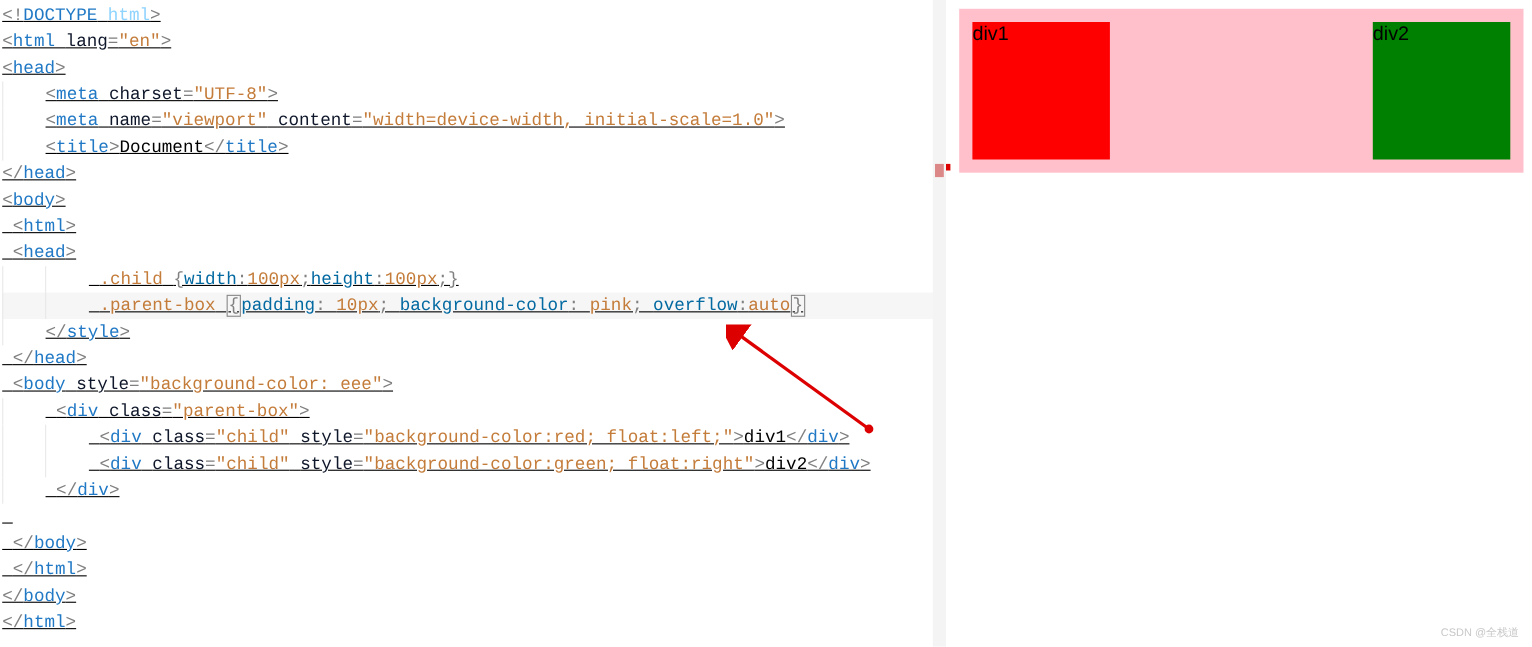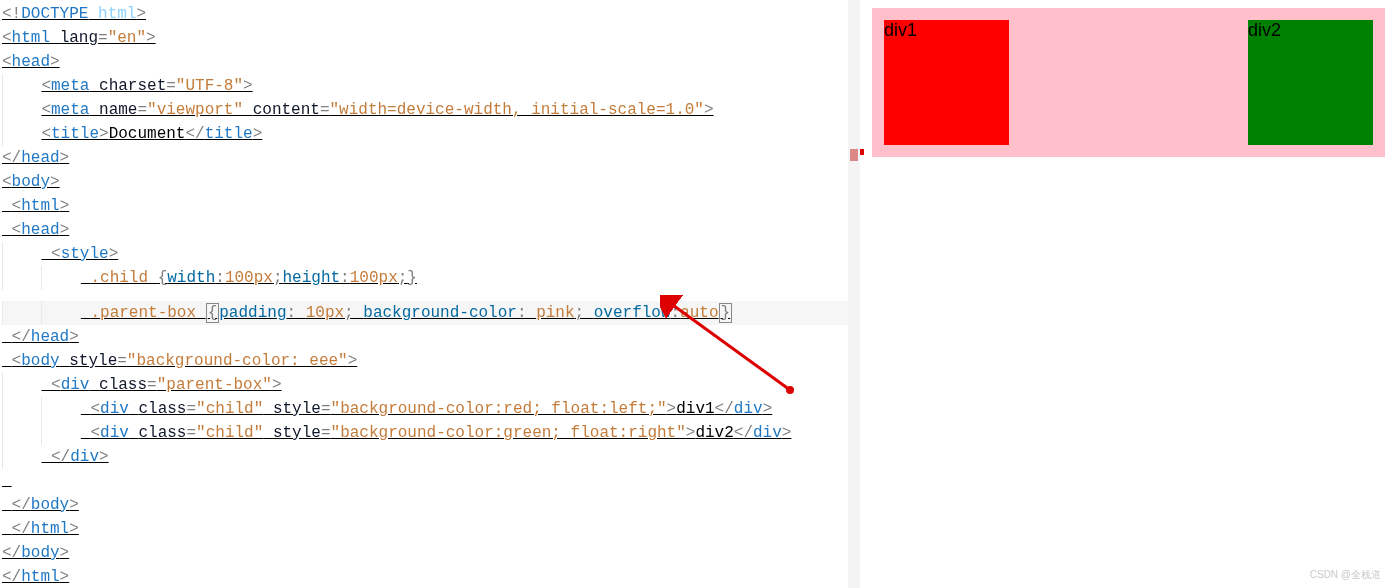--- a/index.html
+++ b/index.html
@@ -55,21 +55,21 @@
   .tk-attr-dark { color:#0f172a; }        
   .tk-str   { color:#c47c3a; }            
   .tk-doctype { color:#2179c5; }
   .tk-doctype-word { color:#8fd3ff; }
   .tk-text  { color:#000; }
   .tk-sel   { color:#c47c3a; }            
   .tk-prop  { color:#0369a1; }            
   .tk-val   { color:#c47c3a;text-align:right; }            
   .tk-brace { color:#808080; }
   .hl-box   { border:1px solid #888; padding:0 1px; }
-  .cursor-line-bg { background:#f6f6f6;margin-top:11px; }
+  .cursor-line-bg { background:#f6f6f6; }
   
   .parent-box {
     background:pink;
     padding:12px;
     overflow:auto;
   }
   .child {
     width:125px;
     height:125px;
     font-family: Arial, sans-serif;
@@ -121,23 +121,23 @@
         <div class="code-line"><span class="tk-punc">&lt;!</span><span class="tk-doctype">DOCTYPE</span><span class="tk-text"> </span><span class="tk-doctype-word">html</span><span class="tk-punc">&gt;</span></div>
         <div class="code-line"><span class="tk-punc">&lt;</span><span class="tk-tag">html</span><span class="tk-text"> </span><span class="tk-attr-dark">lang</span><span class="tk-punc">=</span><span class="tk-str">"en"</span><span class="tk-punc">&gt;</span></div>
         <div class="code-line"><span class="tk-punc">&lt;</span><span class="tk-tag">head</span><span class="tk-punc">&gt;</span></div>
         <div class="code-line"><span class="indent-guide">&nbsp;&nbsp;&nbsp;&nbsp;</span><span class="tk-punc">&lt;</span><span class="tk-tag">meta</span><span class="tk-text"> </span><span class="tk-attr-dark">charset</span><span class="tk-punc">=</span><span class="tk-str">"UTF-8"</span><span class="tk-punc">&gt;</span></div>
         <div class="code-line"><span class="indent-guide">&nbsp;&nbsp;&nbsp;&nbsp;</span><span class="tk-punc">&lt;</span><span class="tk-tag">meta</span><span class="tk-text"> </span><span class="tk-attr-dark">name</span><span class="tk-punc">=</span><span class="tk-str">"viewport"</span><span class="tk-text"> </span><span class="tk-attr-dark">content</span><span class="tk-punc">=</span><span class="tk-str">"width=device-width, initial-scale=1.0"</span><span class="tk-punc">&gt;</span></div>
         <div class="code-line"><span class="indent-guide">&nbsp;&nbsp;&nbsp;&nbsp;</span><span class="tk-punc">&lt;</span><span class="tk-tag">title</span><span class="tk-punc">&gt;</span><span class="tk-text">Document</span><span class="tk-punc">&lt;/</span><span class="tk-tag">title</span><span class="tk-punc">&gt;</span></div>
         <div class="code-line"><span class="tk-punc">&lt;/</span><span class="tk-tag">head</span><span class="tk-punc">&gt;</span></div>
         <div class="code-line"><span class="tk-punc">&lt;</span><span class="tk-tag">body</span><span class="tk-punc">&gt;</span></div>
         <div class="code-line"><span class="tk-text"> </span><span class="tk-punc">&lt;</span><span class="tk-tag">html</span><span class="tk-punc">&gt;</span></div>
         <div class="code-line"><span class="tk-text"> </span><span class="tk-punc">&lt;</span><span class="tk-tag">head</span><span class="tk-punc">&gt;</span></div>
-        <div class="code-line"><span class="indent-guide">&nbsp;&nbsp;&nbsp;&nbsp;</span><span class="tk-text"> </span><span class="tk-punc">&lt;</span><span class="tk-tag">style</span><span class="tk-punc">&gt;</span></div>
         <div class="code-line"><span class="indent-guide">&nbsp;&nbsp;&nbsp;&nbsp;</span><span class="indent-guide">&nbsp;&nbsp;&nbsp;&nbsp;</span><span class="tk-text"> </span><span class="tk-sel">.child</span><span class="tk-text"> </span><span class="tk-brace">{</span><span class="tk-prop">width</span><span class="tk-punc">:</span><span class="tk-val">100px</span><span class="tk-punc">;</span><span class="tk-prop">height</span><span class="tk-punc">:</span><span class="tk-val">100px</span><span class="tk-punc">;</span><span class="tk-brace">}</span></div>
         <div class="code-line cursor-line-bg"><span class="indent-guide">&nbsp;&nbsp;&nbsp;&nbsp;</span><span class="indent-guide">&nbsp;&nbsp;&nbsp;&nbsp;</span><span class="tk-text"> </span><span class="tk-sel">.parent-box</span><span class="tk-text"> </span><span class="tk-brace hl-box">{</span><span class="tk-prop">padding</span><span class="tk-punc">: </span><span class="tk-val">10px</span><span class="tk-punc">; </span><span class="tk-prop">background-color</span><span class="tk-punc">: </span><span class="tk-val">pink</span><span class="tk-punc">; </span><span class="tk-prop">overflow</span><span class="tk-punc">:</span><span class="tk-val">auto</span><span class="tk-brace hl-box">}</span></div>
+        <div class="code-line"><span class="indent-guide">&nbsp;&nbsp;&nbsp;&nbsp;</span><span class="tk-punc">&lt;/</span><span class="tk-tag">style</span><span class="tk-punc">&gt;</span></div>
         <div class="code-line"><span class="tk-text"> </span><span class="tk-punc">&lt;/</span><span class="tk-tag">head</span><span class="tk-punc">&gt;</span></div>
         <div class="code-line"><span class="tk-text"> </span><span class="tk-punc">&lt;</span><span class="tk-tag">body</span><span class="tk-text"> </span><span class="tk-attr-dark">style</span><span class="tk-punc">=</span><span class="tk-str">"background-color: eee"</span><span class="tk-punc">&gt;</span></div>
         <div class="code-line"><span class="indent-guide">&nbsp;&nbsp;&nbsp;&nbsp;</span><span class="tk-text"> </span><span class="tk-punc">&lt;</span><span class="tk-tag">div</span><span class="tk-text"> </span><span class="tk-attr-dark">class</span><span class="tk-punc">=</span><span class="tk-str">"parent-box"</span><span class="tk-punc">&gt;</span></div>
         <div class="code-line"><span class="indent-guide">&nbsp;&nbsp;&nbsp;&nbsp;</span><span class="indent-guide">&nbsp;&nbsp;&nbsp;&nbsp;</span><span class="tk-text"> </span><span class="tk-punc">&lt;</span><span class="tk-tag">div</span><span class="tk-text"> </span><span class="tk-attr-dark">class</span><span class="tk-punc">=</span><span class="tk-str">"child"</span><span class="tk-text"> </span><span class="tk-attr-dark">style</span><span class="tk-punc">=</span><span class="tk-str">"background-color:red; float:left;"</span><span class="tk-punc">&gt;</span><span class="tk-text">div1</span><span class="tk-punc">&lt;/</span><span class="tk-tag">div</span><span class="tk-punc">&gt;</span></div>
         <div class="code-line"><span class="indent-guide">&nbsp;&nbsp;&nbsp;&nbsp;</span><span class="indent-guide">&nbsp;&nbsp;&nbsp;&nbsp;</span><span class="tk-text"> </span><span class="tk-punc">&lt;</span><span class="tk-tag">div</span><span class="tk-text"> </span><span class="tk-attr-dark">class</span><span class="tk-punc">=</span><span class="tk-str">"child"</span><span class="tk-text"> </span><span class="tk-attr-dark">style</span><span class="tk-punc">=</span><span class="tk-str">"background-color:green; float:right"</span><span class="tk-punc">&gt;</span><span class="tk-text">div2</span><span class="tk-punc">&lt;/</span><span class="tk-tag">div</span><span class="tk-punc">&gt;</span></div>
         <div class="code-line"><span class="indent-guide">&nbsp;&nbsp;&nbsp;&nbsp;</span><span class="tk-text"> </span><span class="tk-punc">&lt;/</span><span class="tk-tag">div</span><span class="tk-punc">&gt;</span></div>
         <div class="code-line"><span class="tk-text"> </span></div>
         <div class="code-line"><span class="tk-text"> </span><span class="tk-punc">&lt;/</span><span class="tk-tag">body</span><span class="tk-punc">&gt;</span></div>
         <div class="code-line"><span class="tk-text"> </span><span class="tk-punc">&lt;/</span><span class="tk-tag">html</span><span class="tk-punc">&gt;</span></div>
         <div class="code-line"><span class="tk-punc">&lt;/</span><span class="tk-tag">body</span><span class="tk-punc">&gt;</span></div>

